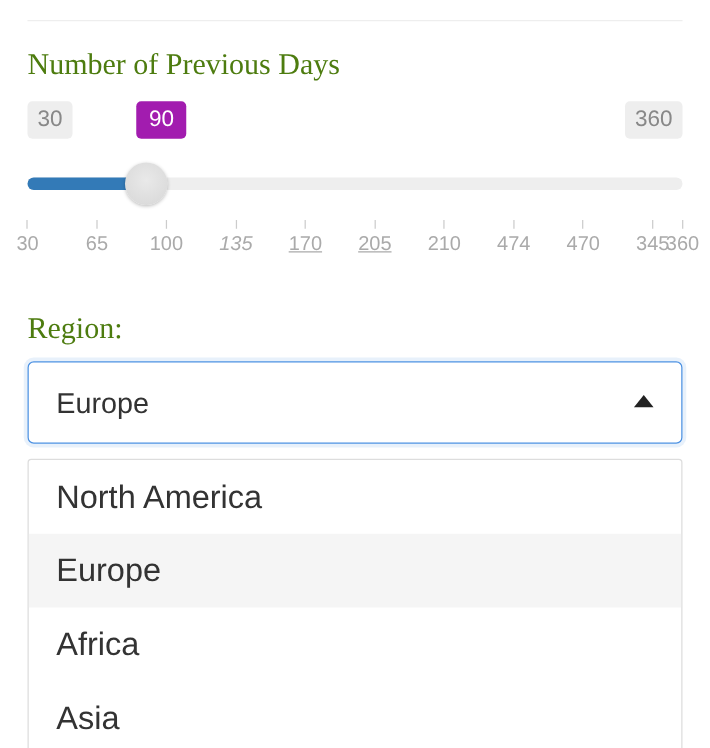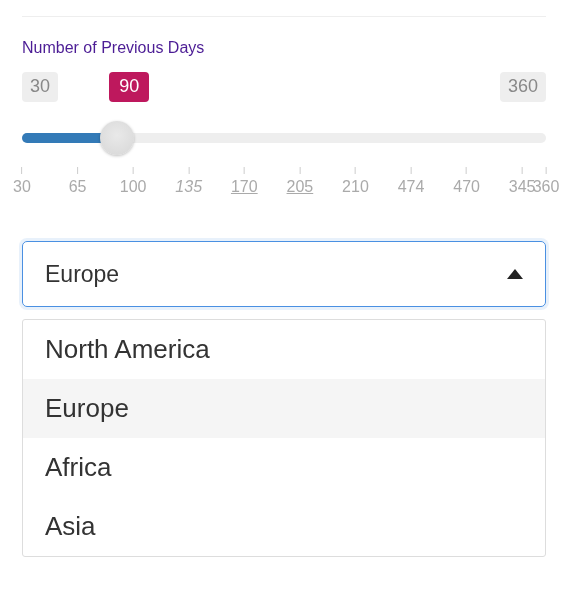--- a/index.html
+++ b/index.html
@@ -15,45 +15,46 @@
     height: 598px;
     padding: 0 22px;
     position: relative;
   }
   .divider {
     border: none;
     border-top: 1px solid #eee;
     margin: 16px 0 22px 0;
   }
   .label {
-    font-size: 16px;
-    color: #4c1d95;
+    font-size: 24px;
+    color: #4d7c0f;
     margin-bottom: 12px;
     font-weight: 300;
+    font-family: Liberation Serif, serif;
   }
   .slider-header {
     display: flex;
     align-items: center;
     gap: 8px;
     position: relative;
     height: 36px;
     margin-bottom: 14px;
   }
   .badge {
     background: #eee;
     color: #888;
     border-radius: 4px;
     font-size: 18px;
     padding: 4px 8px;
     line-height: 1.2;
   }
   .badge-min { }
   .badge-max { margin-left: auto; }
   .badge-value {
-    background: #be185d;
+    background: #a21caf;
     color: #fff;
     border-radius: 4px;
     font-size: 18px;
     padding: 4px 10px;
     line-height: 1.2;
     position: absolute;
   }
   .slider-area {
     position: relative;
     height: 40px;
@@ -173,20 +174,21 @@
       <div class="tick" style="left: 42.4242%; text-decoration: underline;">170</div>
       <div class="tick" style="left: 53.0303%; text-decoration: underline;">205</div>
       <div class="tick" style="left: 63.6364%;">210</div>
       <div class="tick" style="left: 74.2424%;">474</div>
       <div class="tick" style="left: 84.8485%;">470</div>
       <div class="tick" style="left: 95.4545%;">345</div>
       <div class="tick" style="left: 100%;">360</div>
     </div>
 
   <div class="region-block">
+    <div class="label">Region:</div>
 
     <div class="dropdown">
       <span class="dropdown-text">Europe</span>
       <span class="caret">
         <svg width="16" height="10" viewBox="0 0 16 10">
             <polygon points="0,10 16,10 8,0" fill="#222"></polygon>
           </svg>
       </span>
     </div>
 

